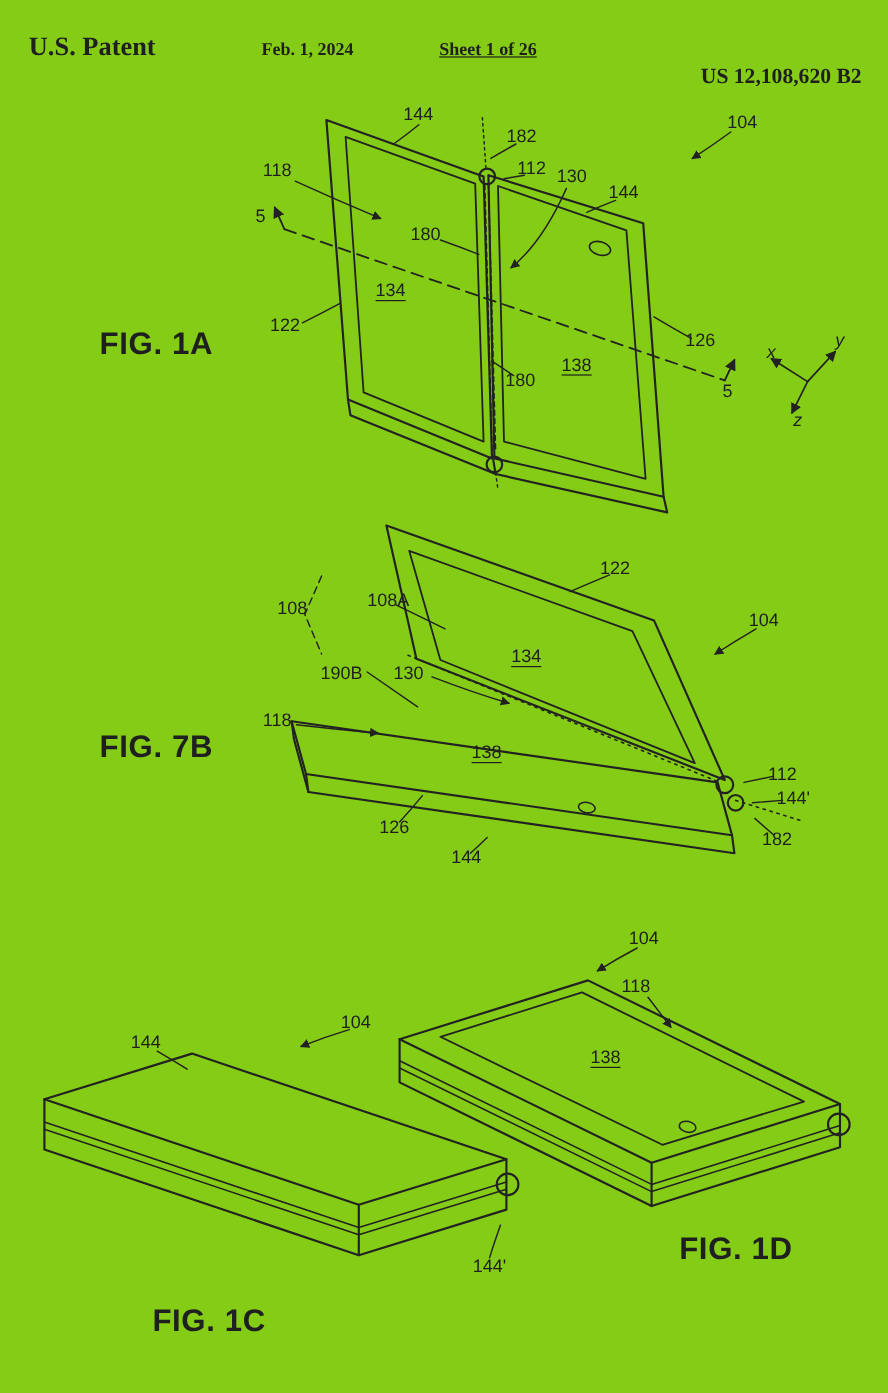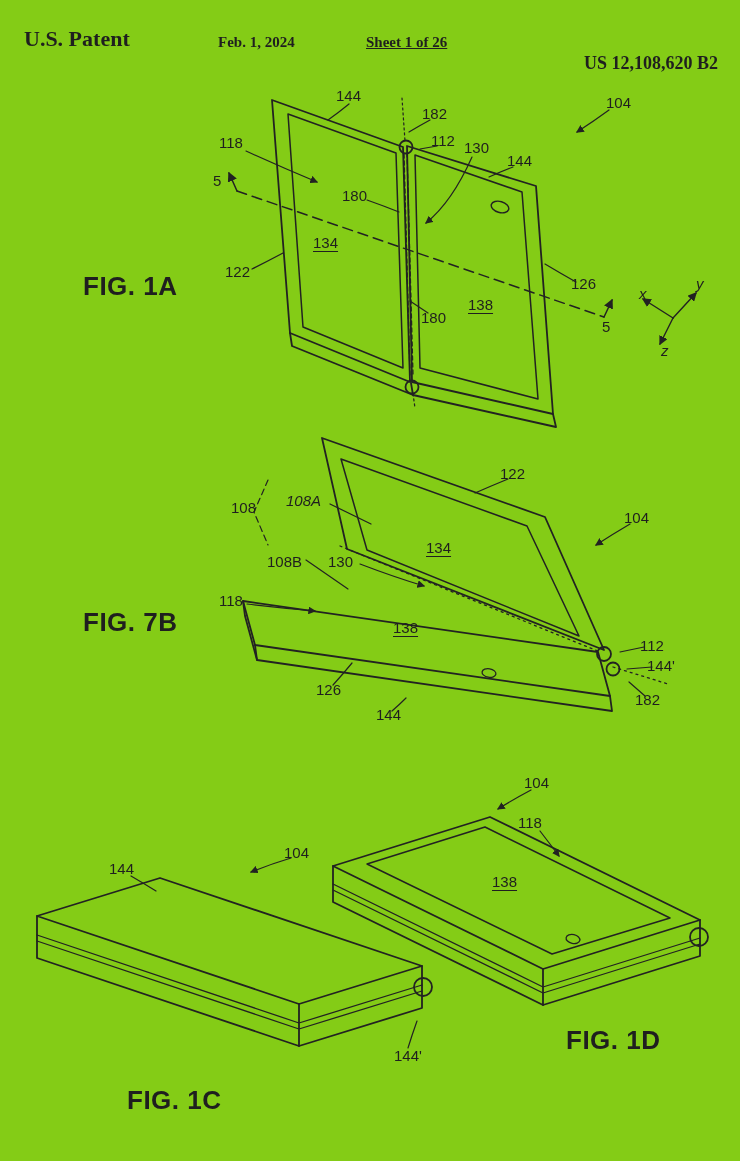--- a/index.html
+++ b/index.html
@@ -153,22 +153,22 @@
   <span class="ref" style="left:571px;top:275px;">126</span>
   <span class="ref" style="left:421px;top:309px;">180</span>
   <span class="ref" style="left:602px;top:318px;">5</span>
   <span class="axis" style="left:639px;top:285px;">x</span>
   <span class="axis" style="left:696px;top:275px;">y</span>
   <span class="axis" style="left:661px;top:342px;">z</span>
 
   <span class="ref" style="left:500px;top:465px;">122</span>
   <span class="ref" style="left:624px;top:509px;">104</span>
   <span class="ref" style="left:231px;top:499px;">108</span>
-  <span class="ref" style="left:286px;top:492px;font-style:italic;">108A</span>
-  <span class="ref" style="left:267px;top:553px;">108B</span>
+  <span class="ref" style="left:306px;top:492px;">108A</span>
+  <span class="ref" style="left:267px;top:553px;">190B</span>
   <span class="ref" style="left:328px;top:553px;">130</span>
   <span class="ref u" style="left:426px;top:539px;">134</span>
   <span class="ref" style="left:219px;top:592px;">118</span>
   <span class="ref u" style="left:393px;top:619px;">138</span>
   <span class="ref" style="left:640px;top:637px;">112</span>
   <span class="ref" style="left:647px;top:657px;">144'</span>
   <span class="ref" style="left:316px;top:681px;">126</span>
   <span class="ref" style="left:635px;top:691px;">182</span>
   <span class="ref" style="left:376px;top:706px;">144</span>
 

